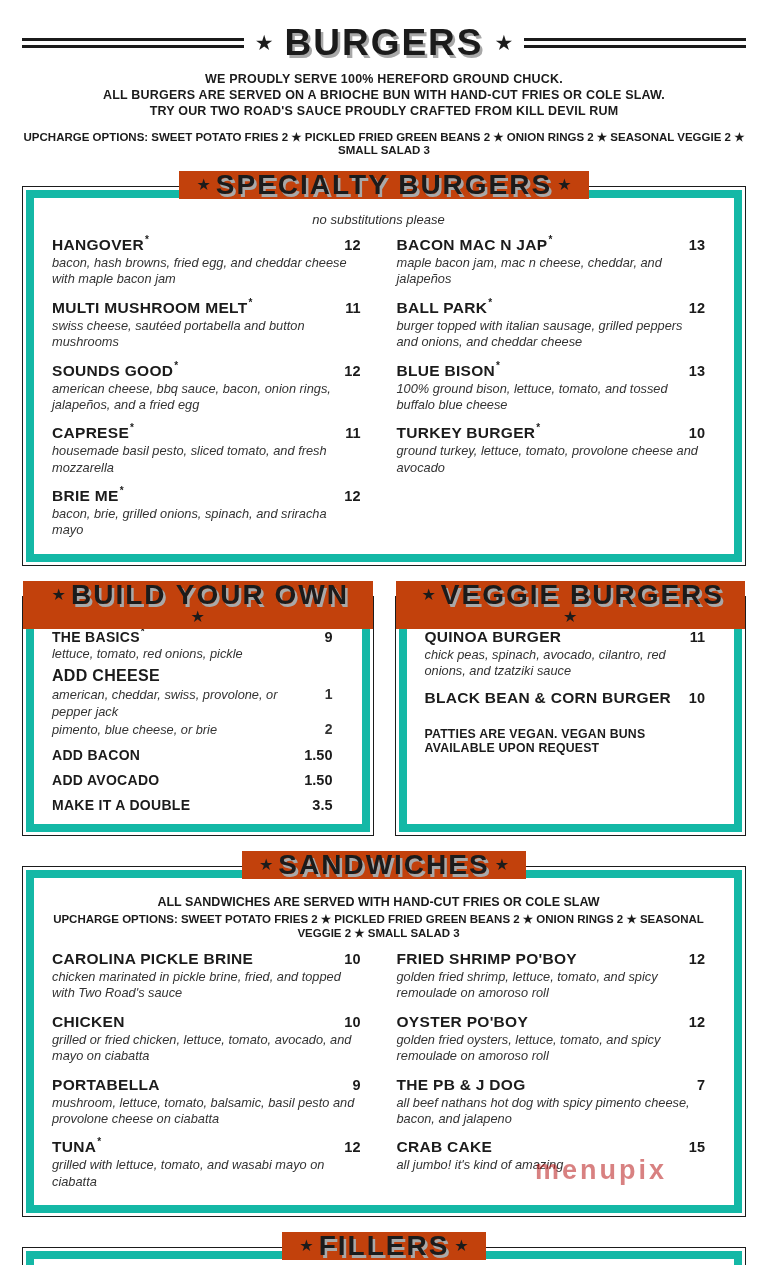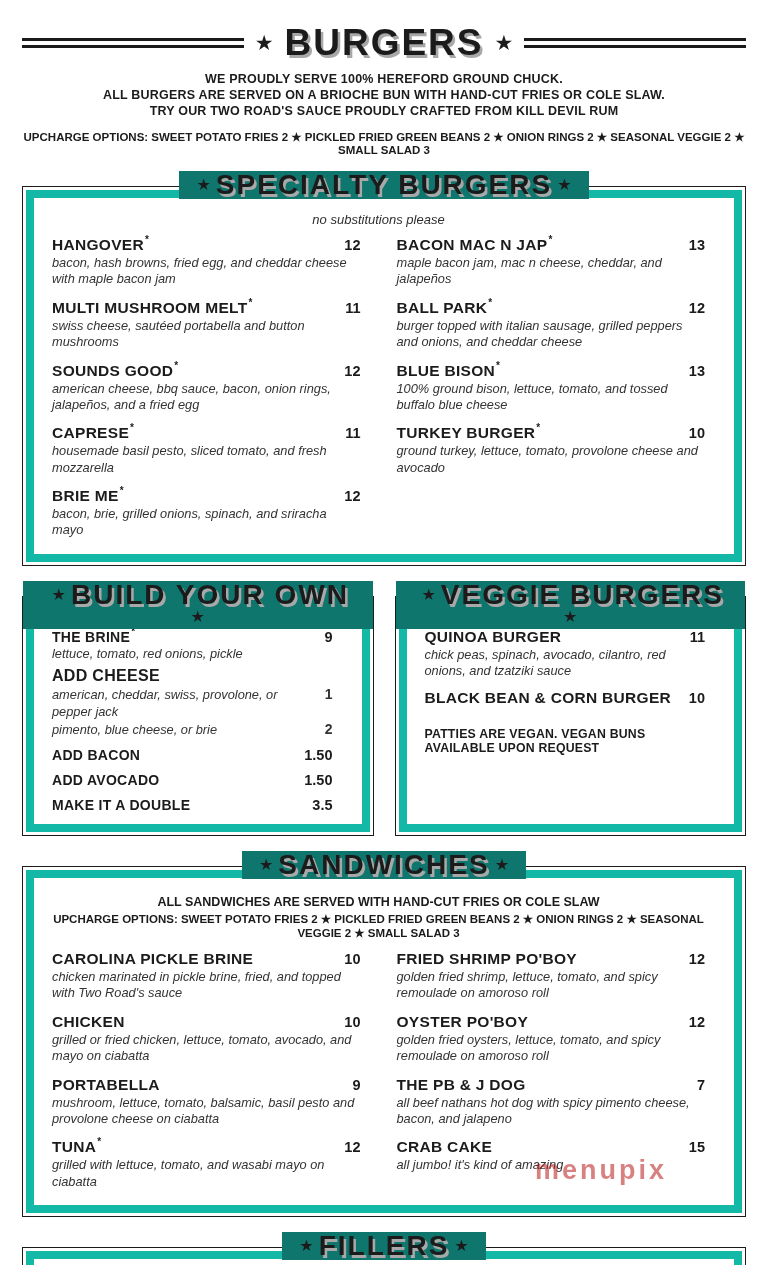--- a/index.html
+++ b/index.html
@@ -16,21 +16,21 @@
   .rule2 { flex:1; height:10px; border-top:3px solid #1b1b1b; border-bottom:3px solid #1b1b1b; }
   .main-title { font-size:37px; line-height:1; }
   .t-star { font-size:21px; line-height:1; margin:0 3px; text-shadow:none; }
   
   .taglines { text-align:center; margin-top:10px; font-weight:bold; font-size:12.5px; line-height:16px; letter-spacing:0.2px; }
   .upcharge { text-align:center; margin-top:11px; font-weight:bold; font-size:11.5px; }
   
   .box { position:relative; border:1px solid #1b1b1b; padding:3px; margin-top:30px; }
   .box-in { border:8px solid #14b8a6; padding:14px 29px 6px 18px; height:100%; }
   .box-head { position:absolute; top:-16px; left:0; right:0; text-align:center; line-height:1; z-index:2; }
-  .box-head .bh { display:inline-block; background:#0f766e; padding:0 12px; }
+  .box-head .bh { display:inline-block; background:#c2410c; padding:0 12px; }
   .section-title { font-size:28px; line-height:1; }
   .bh .st { font-size:16px; vertical-align:4px; margin:0 5px; text-shadow:none; display:inline-block; }
   .note { text-align:center; font-style:italic; font-size:13px; color:#2e2e2e; margin-bottom:7px; }
   .cols { display:flex; gap:36px; }
   .col { flex:1; min-width:0; }
   
   .mi { margin-bottom:9px; }
   .mi-head { display:flex; justify-content:space-between; align-items:baseline; }
   .mi-name { font-weight:bold; font-size:15.5px; letter-spacing:0.3px; }
   .mk { font-weight:bold; font-size:10px; vertical-align:7px; margin-left:1px; }
@@ -155,21 +155,21 @@
   </div>
 
   <div class="two-box-row">
     <div class="box">
       <div class="box-head">
         <span class="bh"><span class="st">★</span><span class="display section-title">BUILD YOUR OWN</span><span class="st">★</span></span>
       </div>
       <div class="box-in" style="padding-top:18px;">
         <div class="b-row">
           <div class="mi-head">
-              <span class="mi-name" style="font-size:14px;"><span>THE BRINE</span><span class="mk">*</span></span>
+              <span class="mi-name" style="font-size:14px;"><span>THE BASICS</span><span class="mk">*</span></span>
               <span class="mi-price">9</span>
             </div>
           <div class="mi-desc">lettuce, tomato, red onions, pickle</div>
         </div>
         <div class="b-row">
           <div class="mi-head">
               <span class="mi-name" style="font-size:16px;">ADD CHEESE</span>
             </div>
           <div class="b-sub">
               <span>american, cheddar, swiss, provolone, or pepper jack</span>

